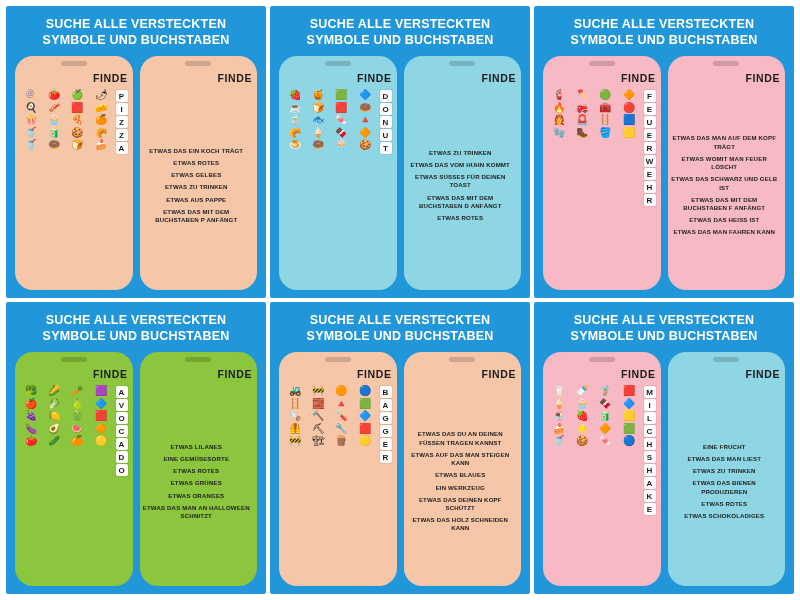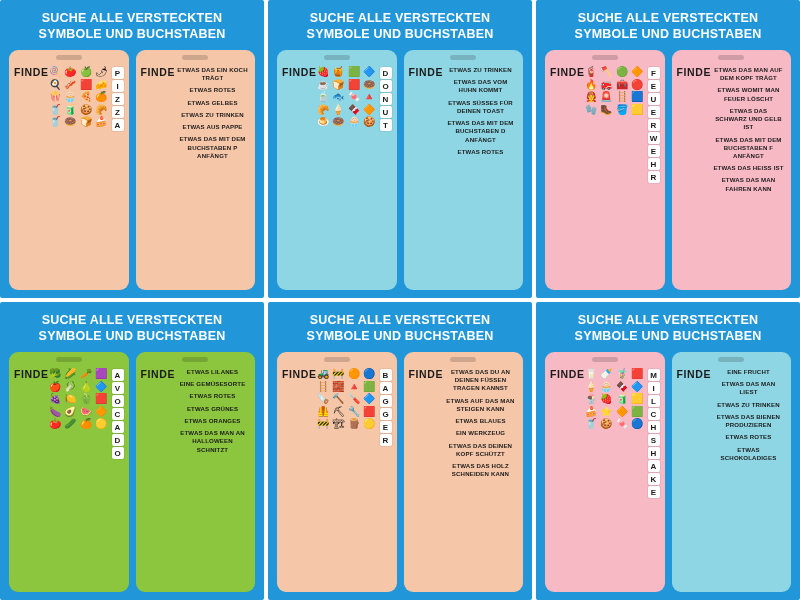--- a/index.html
+++ b/index.html
@@ -13,20 +13,21 @@
     font-family: "Liberation Sans", sans-serif;
     overflow: hidden;
   }
   .sheet {
     width: 800px;
     height: 600px;
     display: grid;
     grid-template-columns: repeat(3, 1fr);
     grid-template-rows: repeat(2, 1fr);
     gap: 4px;
+    padding: 6px;
     box-sizing: border-box;
     background: #ffffff;
   }
   .card {
     background: #2196d9;
     border-radius: 2px;
     box-sizing: border-box;
     padding: 10px 9px 8px 9px;
     display: flex;
     flex-direction: column;
@@ -43,27 +44,27 @@
     text-transform: uppercase;
   }
   .panels {
     flex: 1;
     display: flex;
     gap: 7px;
     align-items: stretch;
   }
   .panel {
     flex: 1;
-    border-radius: 9px;
+    border-radius: 18px;
     position: relative;
     padding: 16px 5px 8px 5px;
     box-sizing: border-box;
     display: flex;
-    flex-direction: row;
-    align-items: flex-start;
+    flex-direction: column;
+    align-items: flex-end;
     min-width: 0;
   }
   .tab {
     position: absolute;
     top: 5px;
     left: 50%;
     transform: translateX(-50%);
     width: 26px;
     height: 5px;
     border-radius: 3px;

